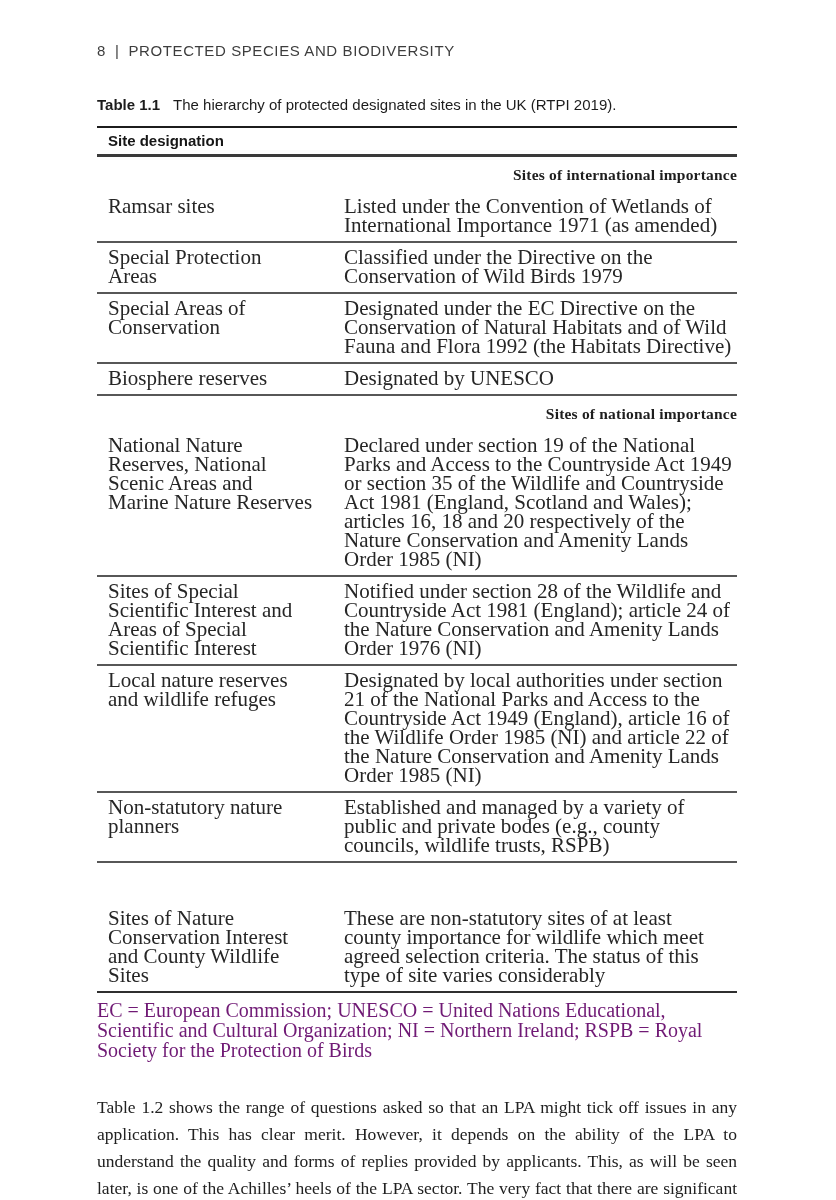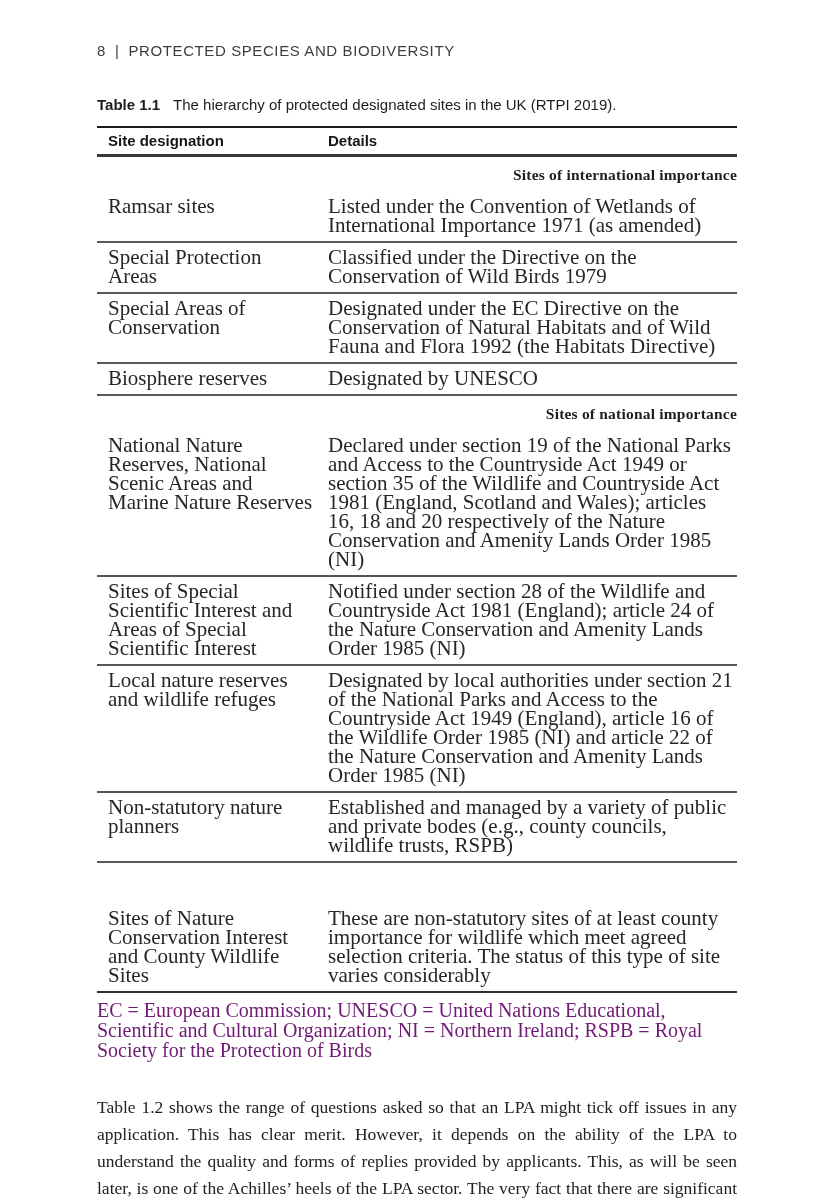--- a/index.html
+++ b/index.html
@@ -41,20 +41,21 @@
     margin-top: 13px;
     border-top: 2px solid #1c1c1c;
     border-bottom: 2px solid #2f2f2f;
   }
   .row {
     display: grid;
     grid-template-columns: 220px 1fr;
     column-gap: 0;
     padding-left: 11px;
     padding-right: 2px;
+    gap: 16px;
   }
   .t-head {
     font-family: "Liberation Sans", sans-serif;
     font-weight: bold;
     font-size: 15px;
     color: #161616;
     padding-top: 4px;
     padding-bottom: 5px;
     border-bottom: 3px solid #3a3a3a;
   }
@@ -105,21 +106,20 @@
   </div>
 
   <p class="caption">
     <span class="cap-label">Table 1.1</span><span class="cap-text">The hierarchy of protected designated sites in the UK (RTPI 2019).</span>
   </p>
 
   <div class="dtable">
 
     <div class="row t-head">
       <span class="col1">Site designation</span>
-      <span class="col2">Details</span>
     </div>
 
     <div class="t-section">Sites of international importance</div>
 
     <div class="row t-row">
       <span class="col1">Ramsar sites</span>
       <span class="col2">Listed under the Convention of Wetlands of International Importance 1971 (as amended)</span>
     </div>
 
     <div class="row t-row">
@@ -139,21 +139,21 @@
 
     <div class="t-section">Sites of national importance</div>
 
     <div class="row t-row">
       <span class="col1">National Nature Reserves, National Scenic Areas and Marine Nature Reserves</span>
       <span class="col2">Declared under section 19 of the National Parks and Access to the Countryside Act 1949 or section 35 of the Wildlife and Countryside Act 1981 (England, Scotland and Wales); articles 16, 18 and 20 respectively of the Nature Conservation and Amenity Lands Order 1985 (NI)</span>
     </div>
 
     <div class="row t-row">
       <span class="col1">Sites of Special Scientific Interest and Areas of Special Scientific Interest</span>
-      <span class="col2">Notified under section 28 of the Wildlife and Countryside Act 1981 (England); article 24 of the Nature Conservation and Amenity Lands Order 1985 (NI)</span>
+      <span class="col2">Notified under section 28 of the Wildlife and Countryside Act 1981 (England); article 24 of the Nature Conservation and Amenity Lands Order 1976 (NI)</span>
     </div>
 
 
     <div class="row t-row">
       <span class="col1">Local nature reserves and wildlife refuges</span>
       <span class="col2">Designated by local authorities under section 21 of the National Parks and Access to the Countryside Act 1949 (England), article 16 of the Wildlife Order 1985 (NI) and article 22 of the Nature Conservation and Amenity Lands Order 1985 (NI)</span>
     </div>
 
     <div class="row t-row">
       <span class="col1">Non-statutory nature planners</span>

